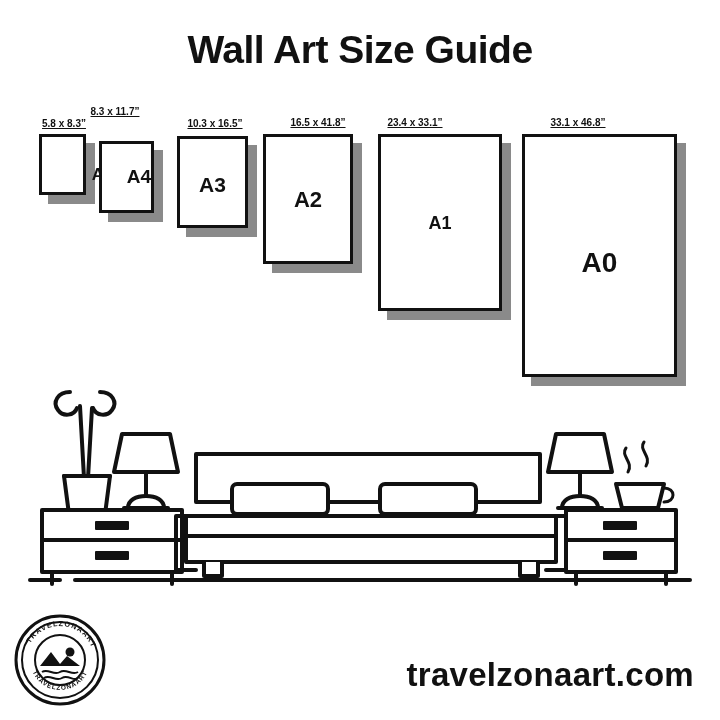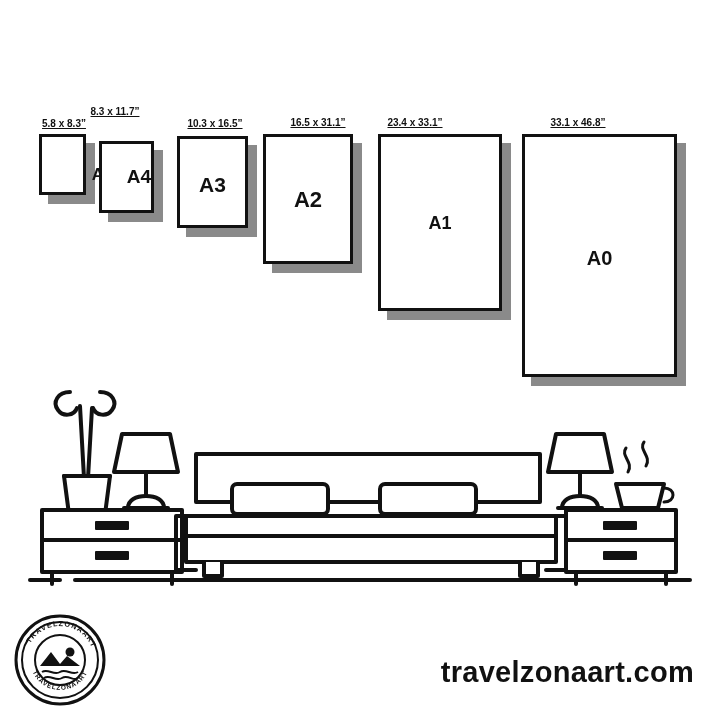--- a/index.html
+++ b/index.html
@@ -84,31 +84,32 @@
     position: absolute;
     left: 14px;
     top: 614px;
     width: 92px;
     height: 92px;
   }
   .site {
     position: absolute;
     right: 26px;
     top: 656px;
-    font-size: 29px;
+    font-size: 33px;
     font-weight: bold;
     letter-spacing: 0.3px;
     color: #111111;
   }
 </style>
 </head>
 <body>
 
 <div id="stage">
 
+  <div class="title">Wall Art Size Guide</div>
 
   <div class="frames">
 
     <div class="frame-wrap">
       <div class="frame-label" style="left:33px; top:118px; width:62px;">5.8 x 8.3”</div>
       <div class="frame-box" style="left:39px; top:134px; width:47px; height:61px;">
         <div class="frame-name" style="top:28px; font-size:17px;padding-left:40px;">A5</div>
       </div>
     </div>
 
@@ -120,37 +121,37 @@
     </div>
 
     <div class="frame-wrap">
       <div class="frame-label" style="left:170px; top:118px; width:90px;">10.3 x 16.5”</div>
       <div class="frame-box" style="left:177px; top:136px; width:71px; height:92px;">
         <div class="frame-name" style="top:34px; font-size:21px;">A3</div>
       </div>
     </div>
 
     <div class="frame-wrap">
-      <div class="frame-label" style="left:268px; top:117px; width:100px;">16.5 x 31.1”</div>
+      <div class="frame-label" style="left:268px; top:117px; width:100px;">16.5 x 41.8”</div>
       <div class="frame-box" style="left:263px; top:134px; width:90px; height:130px;">
         <div class="frame-name" style="top:50px; font-size:22px;">A2</div>
       </div>
     </div>
 
     <div class="frame-wrap">
       <div class="frame-label" style="left:362px; top:117px; width:106px;">23.4 x 33.1”</div>
       <div class="frame-box" style="left:378px; top:134px; width:124px; height:177px;">
         <div class="frame-name" style="top:76px; font-size:18px;">A1</div>
       </div>
     </div>
 
     <div class="frame-wrap">
       <div class="frame-label" style="left:508px; top:117px; width:140px;">33.1 x 46.8”</div>
       <div class="frame-box" style="left:522px; top:134px; width:155px; height:243px;">
-        <div class="frame-name" style="top:110px; font-size:20px;">A0</div>
+        <div class="frame-name" style="top:110px; font-size:28px;">A0</div>
       </div>
     </div>
 
   </div>
 
   <div class="scene">
     <svg width="720" height="230" viewBox="0 0 720 230" xmlns="http://www.w3.org/2000/svg" fill="none" stroke="#111111" stroke-width="4" stroke-linejoin="round" stroke-linecap="round">
 
       <g stroke-width="4">
         <line x1="30" y1="200" x2="60" y2="200"></line>

